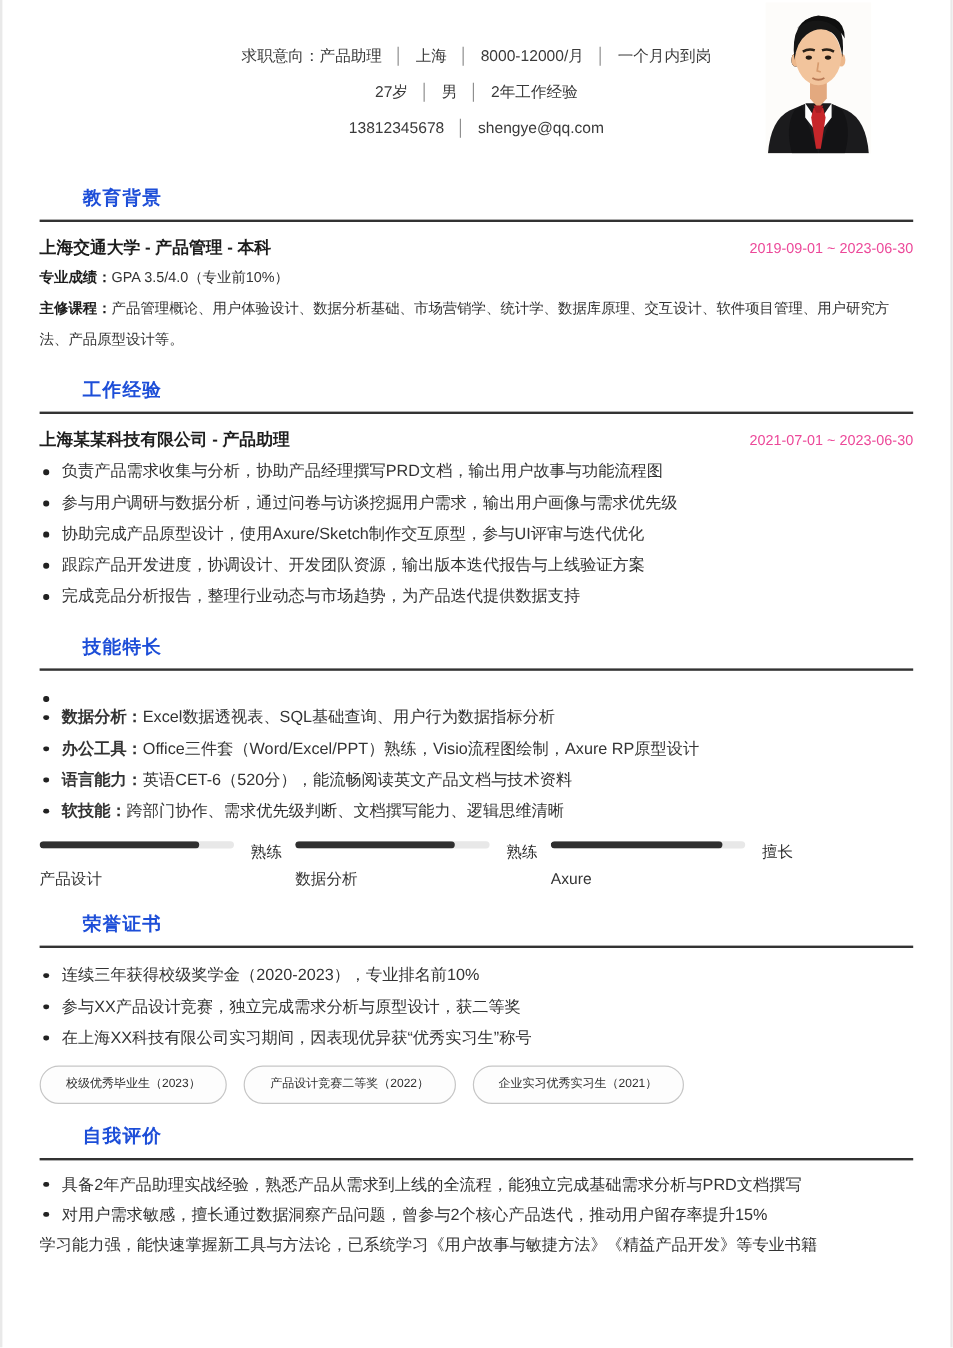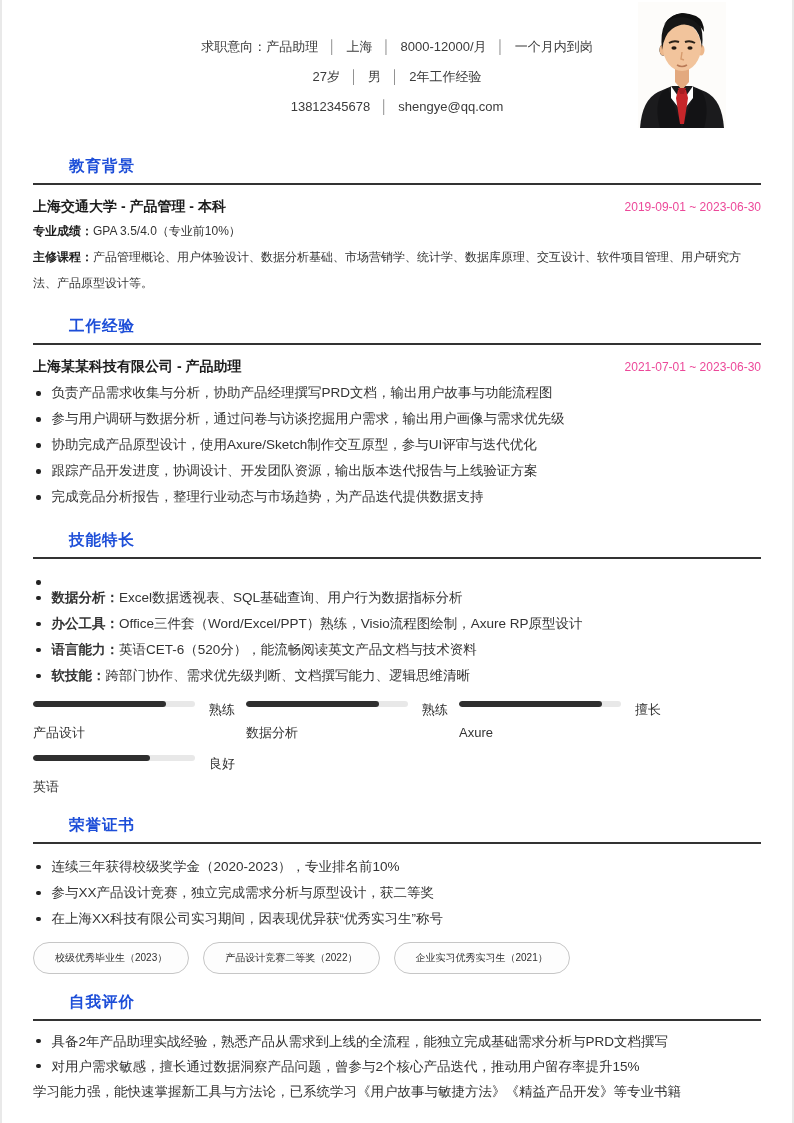--- a/index.html
+++ b/index.html
@@ -220,31 +220,20 @@
           <div class="bar-item">
             <div class="bar-line">
               <div class="bar-track">
                   <div class="bar-fill" style="width: 88%;"></div>
                 </div>
               <span class="bar-level">擅长</span>
             </div>
             <div class="bar-name">Axure</div>
           </div>
         </div>
-        <div class="bar-row">
-          <div class="bar-item">
-            <div class="bar-line">
-              <div class="bar-track">
-                  <div class="bar-fill" style="width: 72%;"></div>
-                </div>
-              <span class="bar-level">良好</span>
-            </div>
-            <div class="bar-name">英语</div>
-          </div>
-        </div>
       </div>
     </div>
   </div>
 
   <div class="section">
     <div class="sec-title">荣誉证书</div>
     <hr class="sec-rule">
     <div class="sec-body">
       <ul class="bullets">
         <li>

